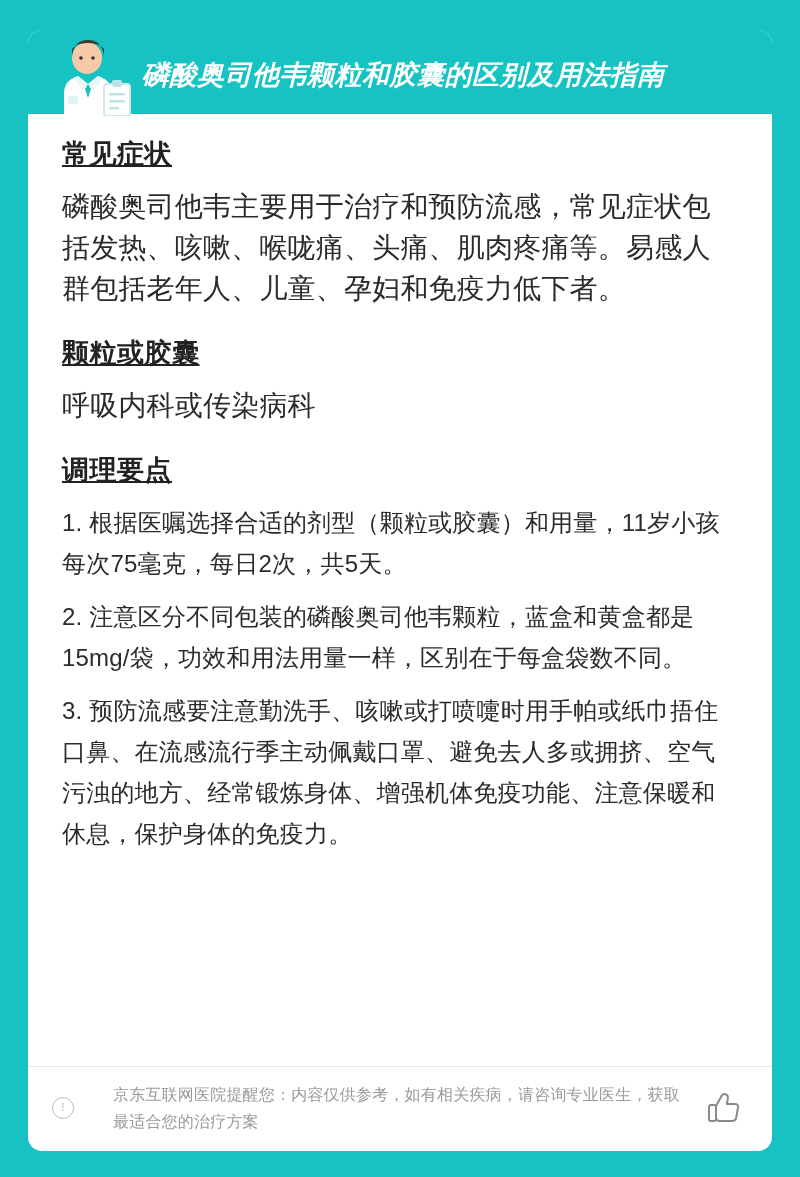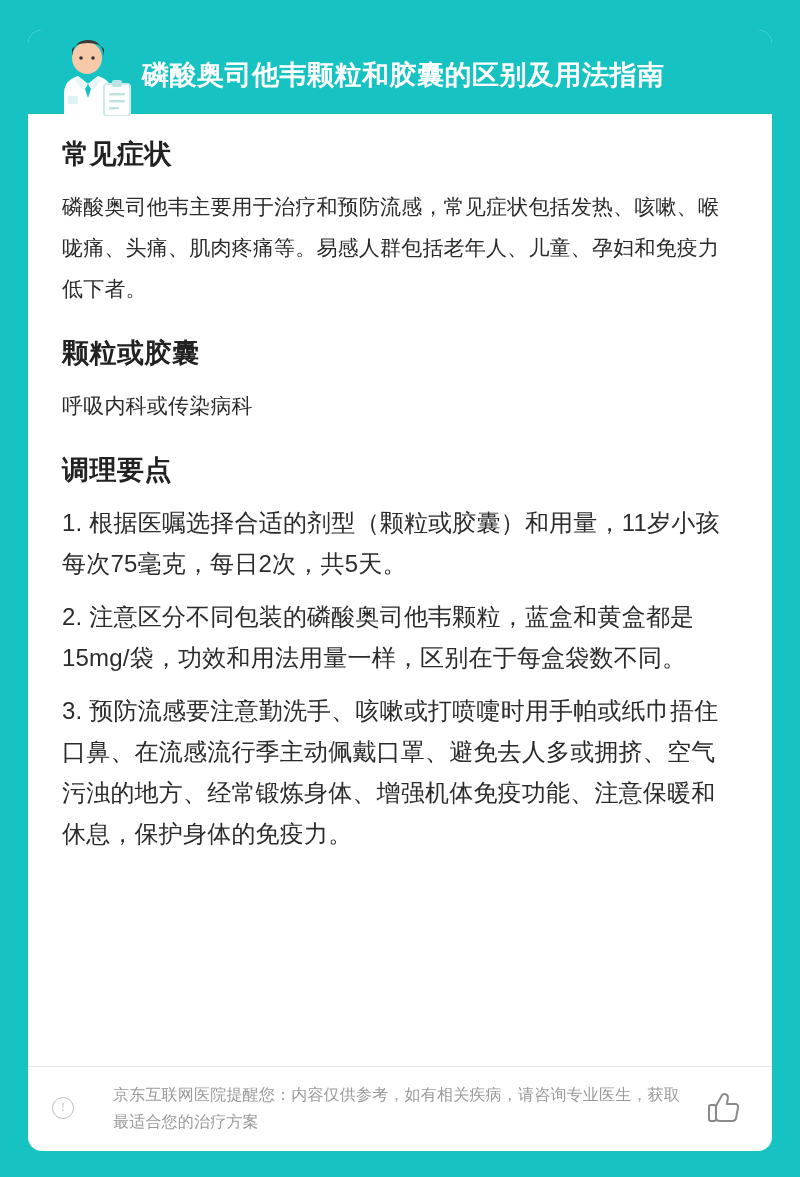--- a/index.html
+++ b/index.html
@@ -46,20 +46,21 @@
   .header-title {
     color: #ffffff;
     font-size: 27px;
     font-weight: bold;
     letter-spacing: 0.5px;
     white-space: nowrap;
     margin-left: 96px;
     position: absolute;
     left: 18px;
     top: 27px;
+    font-style: italic;
   }
   .doctor-icon {
     position: absolute;
     left: 14px;
     top: 6px;
     width: 96px;
     height: 80px;
   }
   
   .content {
@@ -67,26 +68,27 @@
     padding: 22px 34px 10px 34px;
     box-sizing: border-box;
     overflow: hidden;
   }
   .section-title {
     font-size: 27px;
     font-weight: bold;
     color: #222222;
     margin: 0 0 14px 0;
     letter-spacing: 0.5px;
+    text-decoration: underline;
   }
   .section-title.tight {
     margin-top: 26px;
   }
   .para {
-    font-size: 21px;
+    font-size: 28px;
     line-height: 41px;
     color: #2b2b2b;
     margin: 0 0 6px 0;
     letter-spacing: 0.2px;
   }
   .para.plain {
     margin-bottom: 4px;
   }
   .list-item {
     font-size: 24px;

